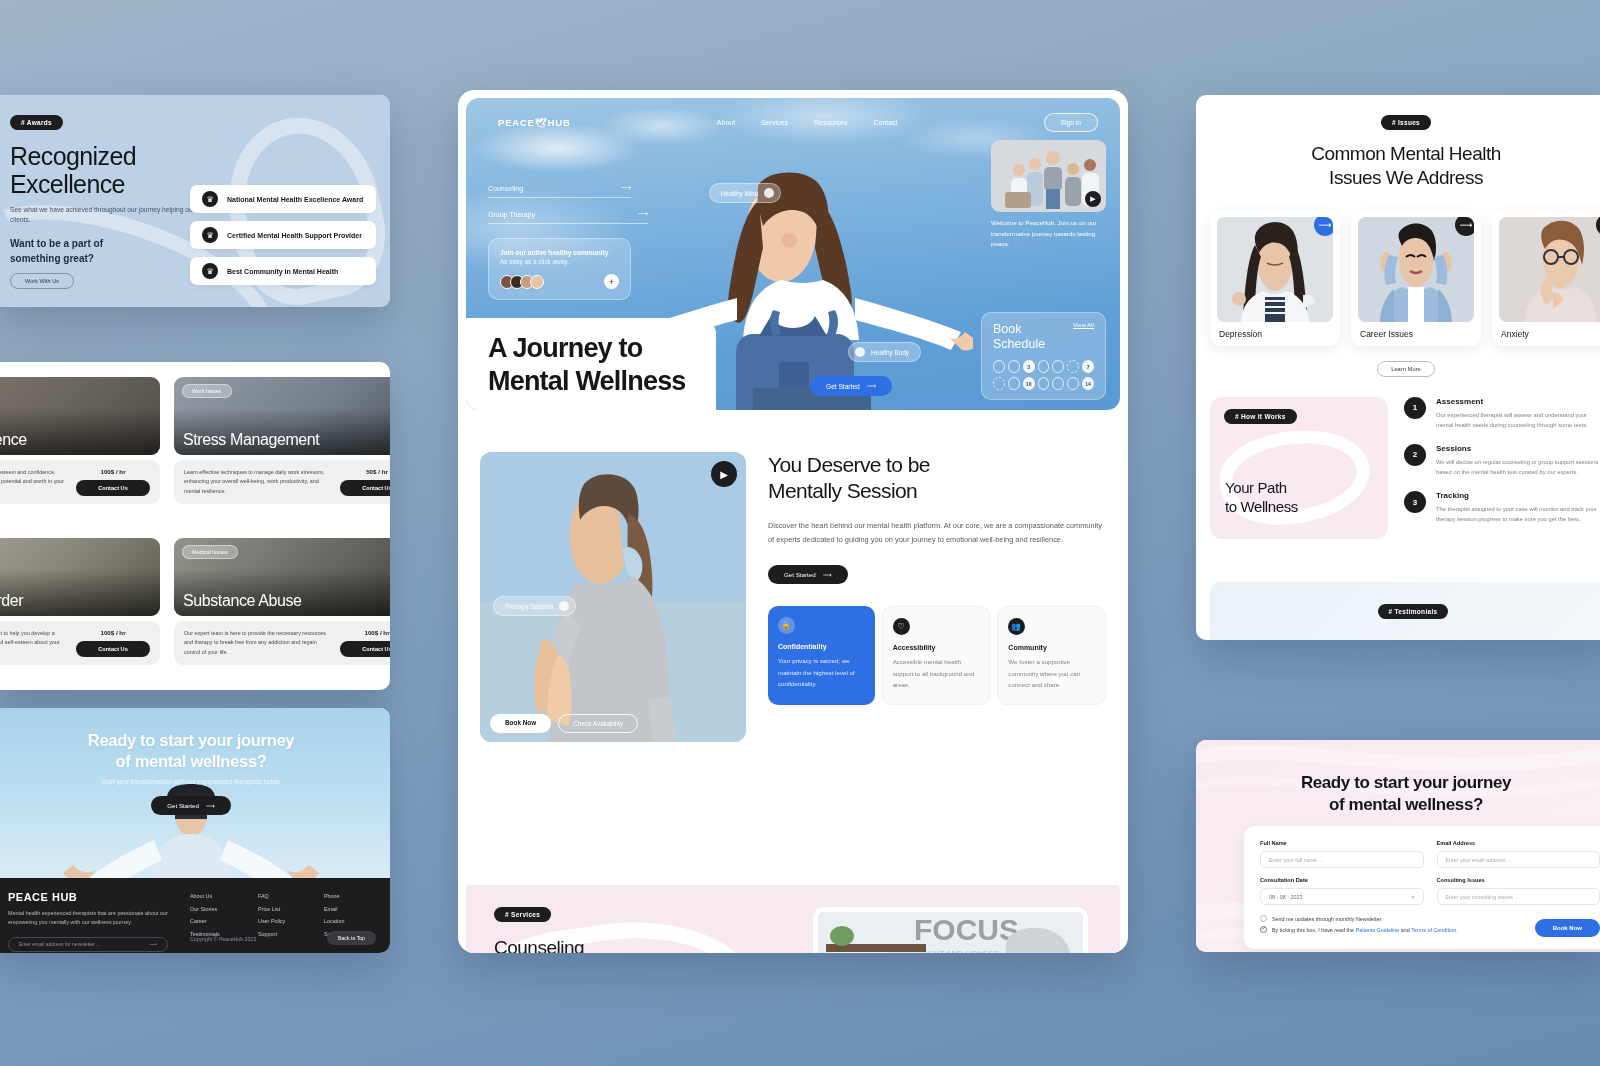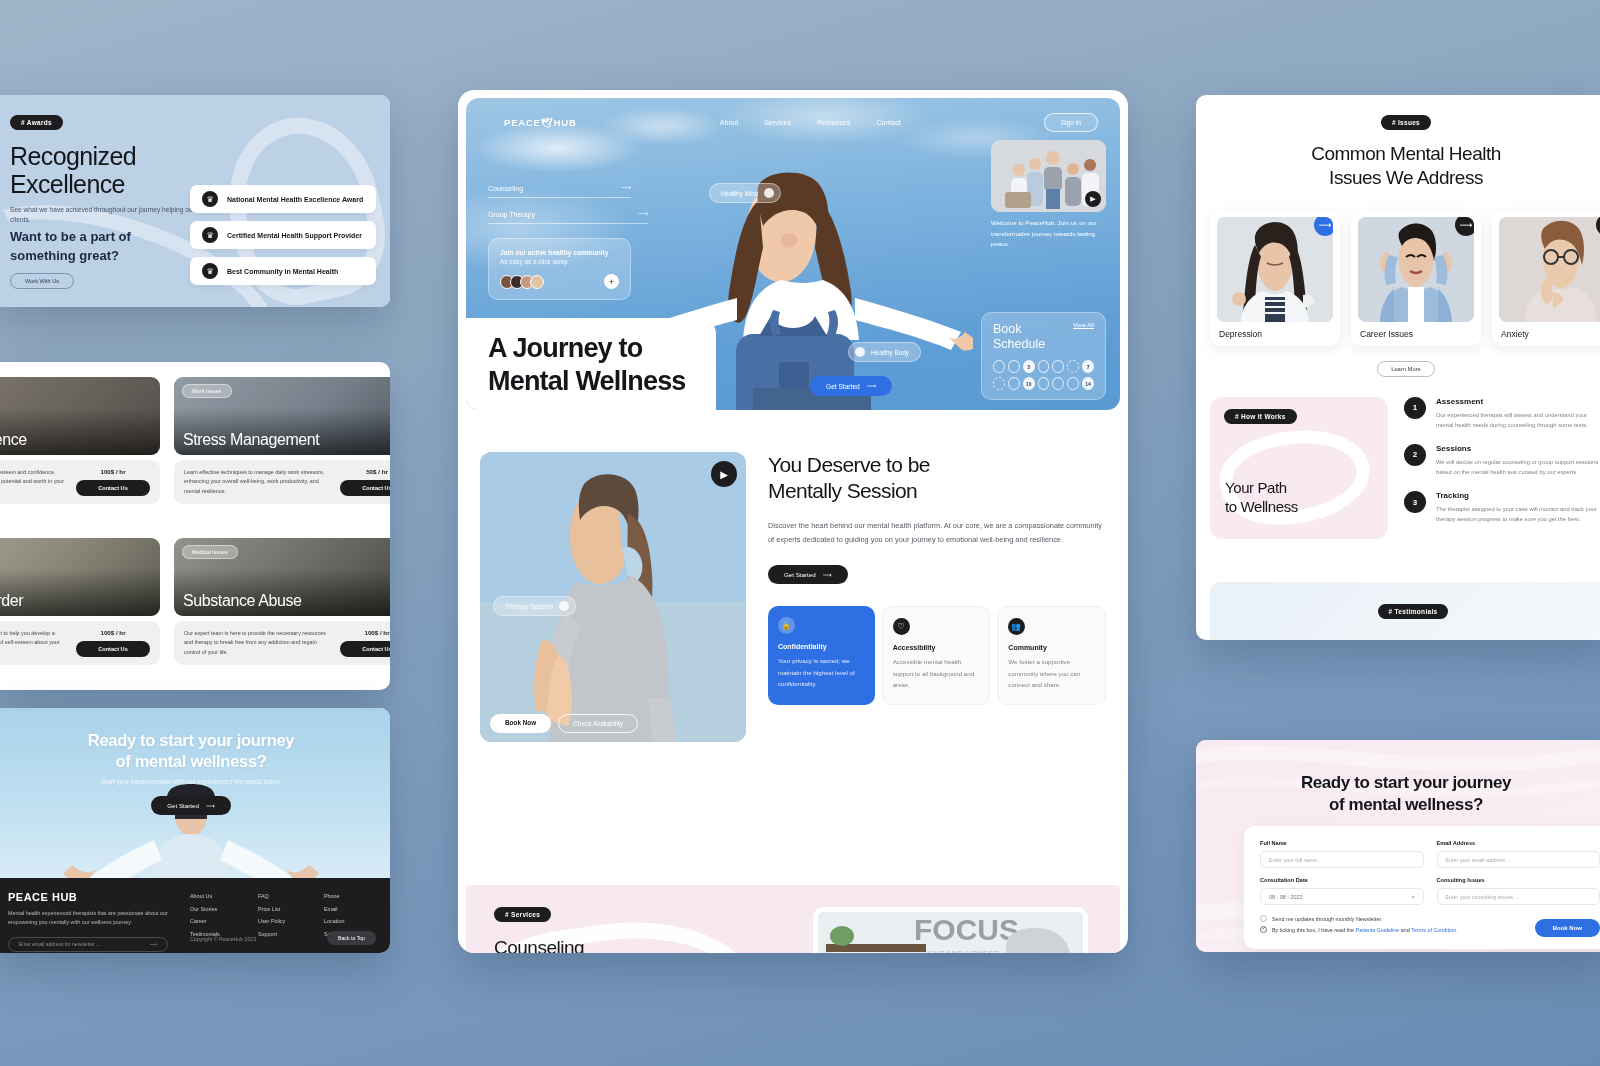--- a/index.html
+++ b/index.html
@@ -24,21 +24,21 @@
   .swoosh { position:absolute; border:16px solid rgba(255,255,255,.45); border-radius:50%; }
   .aw-sw1 { width:150px; height:185px; right:10px; top:22px; border-color:rgba(255,255,255,.40);
             border-radius:60% 60% 45% 45%; transform:rotate(-12deg); }
   .aw-sw2 { position:absolute; left:-40px; top:123px; width:330px; height:150px;
             border:15px solid rgba(255,255,255,.40); border-radius:50%;
             border-bottom-color:transparent; border-left-color:transparent; transform:rotate(18deg); }
   .tag-dark { display:inline-block; background:#1d1d1f; color:#fff; border-radius:20px;
               padding:4px 11px; font-size:6.5px; font-weight:600; letter-spacing:.3px; }
   .aw-title { font-size:25px; font-weight:400; color:#14161a; line-height:1.12; letter-spacing:-.6px;}
   .aw-sub { font-size:6.6px; color:#44536a; line-height:1.55; margin-top:7px; }
-  .aw-q { font-size:13px; font-weight:700; color:#1b2a42; line-height:1.45; }
+  .aw-q { font-size:10px; font-weight:700; color:#1b2a42; line-height:1.45; }
   .pill-outline { display:inline-block; border:1px solid #7e93ad; border-radius:20px;
                   padding:4px 14px; font-size:5.6px; color:#2c3c54; background:transparent; margin-top:7px;}
   .award-row { background:#fff; border-radius:7px; height:28px; display:flex; align-items:center;
                gap:9px; padding:0 12px; margin-bottom:8px; box-shadow:0 2px 6px rgba(0,0,0,.05);}
   .award-ico { width:16px; height:16px; border-radius:50%; background:#1d1d1f; color:#fff;
                display:flex; align-items:center; justify-content:center; font-size:8px; flex:0 0 auto;}
   .award-lbl { font-size:7px; font-weight:700; color:#14161a; }
 
   
   .icard { position:absolute; }
@@ -79,21 +79,21 @@
   #panel-main { left:458px; top:90px; width:670px; height:863px; border-radius:16px; background:#fff;}
   .hero { position:absolute; left:8px; right:8px; top:8px; height:312px; border-radius:13px;
       overflow:hidden; background:linear-gradient(175deg,#9fc6e4 0%, #7fb4df 35%, #5f9ed6 75%, #5a9ad4 100%);}
   .clouds { position:absolute; inset:0; opacity:.85;
       background:
         radial-gradient(ellipse 120px 36px at 14% 16%, rgba(255,255,255,.85), transparent 70%),
         radial-gradient(ellipse 90px 28px at 30% 9%, rgba(255,255,255,.6), transparent 70%),
         radial-gradient(ellipse 150px 40px at 55% 6%, rgba(255,255,255,.55), transparent 72%),
         radial-gradient(ellipse 110px 30px at 78% 13%, rgba(255,255,255,.4), transparent 72%),
         radial-gradient(ellipse 160px 60px at 8% 42%, rgba(255,255,255,.45), transparent 72%);}
-  .nav { position:absolute; left:16px; right:0; top:0; height:48px; display:flex; align-items:center;
+  .nav { position:absolute; left:10px; right:0; top:0; height:48px; display:flex; align-items:center;
       padding:0 22px; z-index:6;}
   .logo { font-size:9.5px; font-weight:700; color:#fff; letter-spacing:.8px;}
   .nav-links { display:flex; gap:26px; margin-left:auto; margin-right:auto; }
   .nav-links span { font-size:7px; color:#fff; }
   .btn-signin { border:1px solid rgba(255,255,255,.8); border-radius:20px; color:#fff;
       font-size:6.6px; padding:5px 16px; background:rgba(255,255,255,.12); }
   .girl { position:absolute; left:50%; transform:translateX(-50%); bottom:0; width:360px; height:272px; z-index:3;}
   .svc-link { border-bottom:1px solid rgba(255,255,255,.55); padding-bottom:5px; margin-bottom:12px;
       display:flex; align-items:center; justify-content:space-between; color:#fff; font-size:7px;}
   .glass { background:rgba(255,255,255,.22); border:1px solid rgba(255,255,255,.35);

